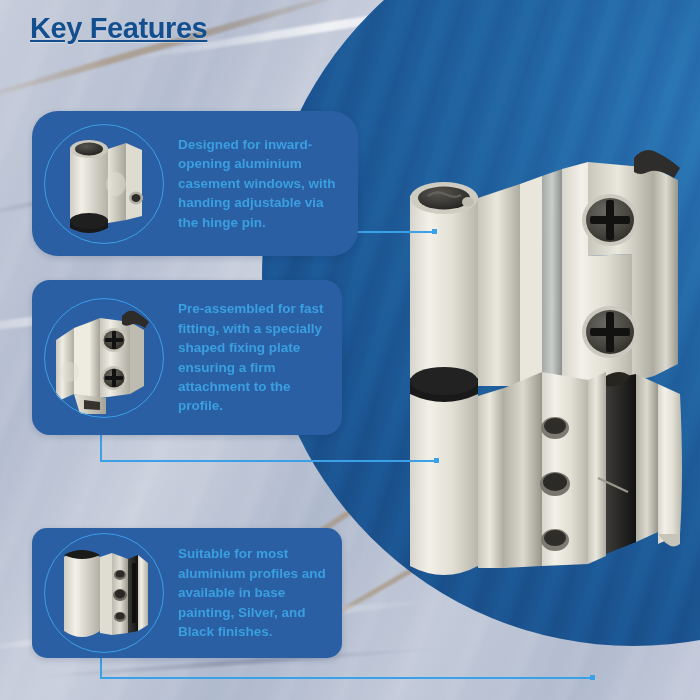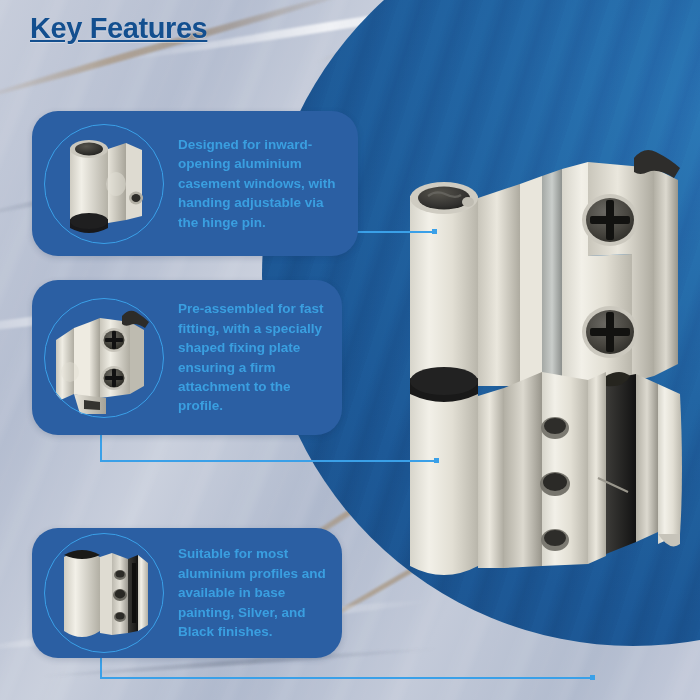--- a/index.html
+++ b/index.html
@@ -303,21 +303,21 @@
           <path d="M26,95 L26,104 Q45,114 64,104 L64,95 Q45,105 26,95 Z" fill="#18181a"></path>
           <ellipse cx="45" cy="97" rx="19" ry="8" fill="#1f1f20"></ellipse>
           <ellipse cx="72" cy="60" rx="10" ry="12" fill="#e2dfd5" opacity=".5"></ellipse>
         </svg>
       </div>
       <div class="media-ring"></div>
     </div>
     <div class="card-text">Designed for inward-opening aluminium casement windows, with handing adjustable via the hinge pin.</div>
   </div>
 
-  <div class="card" style="left:32px; top:280px; width:310px; height:155px;">
+  <div class="card" style="left:32px; top:280px; width:310px; height:155px;border-radius:18px;">
     <div class="card-media">
       <div class="hinge-thumb">
         <svg viewBox="0 0 120 120" width="120" height="120" aria-hidden="true">
           <defs>
             <linearGradient id="t2a" x1="0" y1="0" x2="1" y2="0">
               <stop offset="0" stop-color="#c9c6bb"></stop>
               <stop offset="0.35" stop-color="#efedE4"></stop>
               <stop offset="1" stop-color="#b0ada2"></stop>
             </linearGradient>
             <linearGradient id="t2b" x1="0" y1="0" x2="1" y2="0">
@@ -350,21 +350,21 @@
           <path d="M30,96 L62,100 L62,116 L36,116 Z" fill="url(#t2b)"></path>
           <path d="M40,102 L56,104 L56,112 L40,111 Z" fill="#34332f"></path>
           <ellipse cx="26" cy="74" rx="9" ry="10" fill="#e0ddd3" opacity=".45"></ellipse>
         </svg>
       </div>
       <div class="media-ring"></div>
     </div>
     <div class="card-text">Pre-assembled for fast fitting, with a specially shaped fixing plate ensuring a firm attachment to the profile.</div>
   </div>
 
-  <div class="card" style="left:32px; top:528px; width:310px; height:130px;">
+  <div class="card" style="left:32px; top:528px; width:310px; height:130px;border-radius:15px;">
     <div class="card-media">
       <div class="hinge-thumb">
         <svg viewBox="0 0 120 120" width="120" height="120" aria-hidden="true">
           <defs>
             <linearGradient id="t3a" x1="0" y1="0" x2="1" y2="0">
               <stop offset="0" stop-color="#cfccc1"></stop>
               <stop offset="0.32" stop-color="#f2f0e8"></stop>
               <stop offset="1" stop-color="#b2afa4"></stop>
             </linearGradient>
             <linearGradient id="t3b" x1="0" y1="0" x2="1" y2="0">

